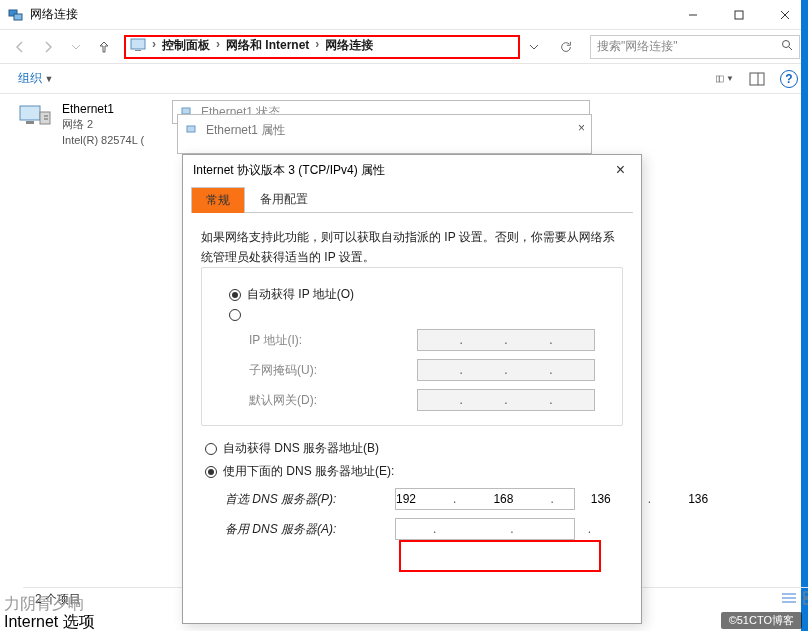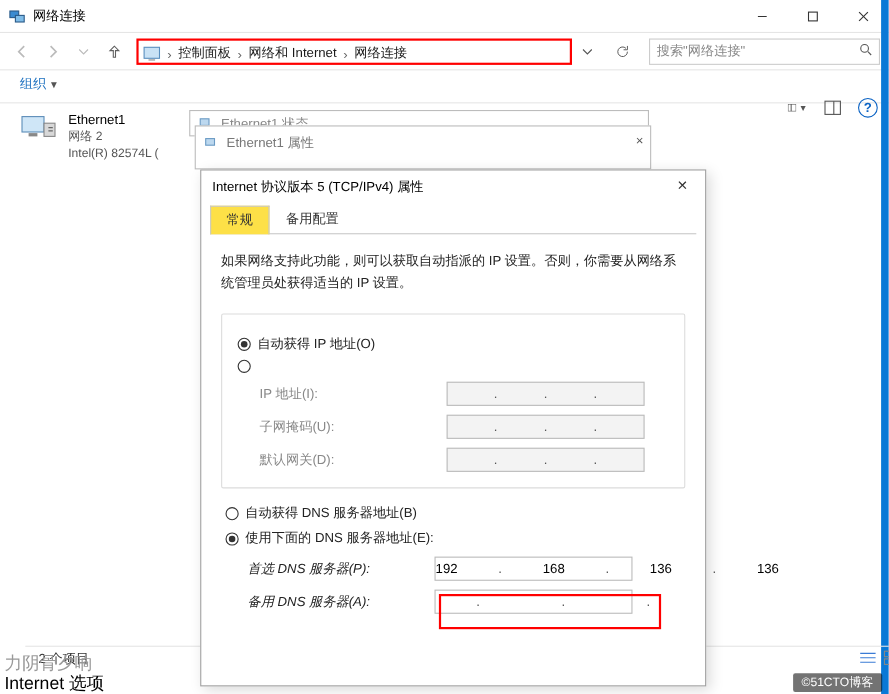--- a/index.html
+++ b/index.html
@@ -8,30 +8,30 @@
   
   .titlebar { height: 30px; display: flex; align-items: center; background: #fff; border-bottom: 1px solid #e5e5e5; }
   .titlebar .icon { width: 16px; height: 16px; margin: 0 6px 0 8px; }
   .titlebar .title { flex: 0 0 auto; font-size: 12px; }
   .titlebar .spacer { flex: 1; }
   .titlebar .winbtn { width: 46px; height: 30px; display: flex; align-items: center; justify-content: center; color: #333; }
 
   .addrbar { height: 34px; display: flex; align-items: center; padding: 0 8px; gap: 4px; border-bottom: 1px solid #e5e5e5; }
   .navbtn { width: 24px; height: 24px; display:flex; align-items:center; justify-content:center; color:#606060; }
   .navbtn.disabled { color: #bbb; }
-  .addrbox { flex: 1; height: 24px; border: 1.5px solid transparent; display:flex; align-items:flex-end; padding: 0 4px; color:#1a1a1a; }
+  .addrbox { flex: 1; height: 24px; border: 1.5px solid transparent; display:flex; align-items:flex-start; padding: 0 4px; color:#1a1a1a;font-weight:bold; }
   .addrbox.hl { border: 2px solid #ff0000; margin-left: 4px; }
   .addrbox .pc-icon { width:16px; height:16px; margin-right:4px; }
   .crumb { padding: 0 4px; }
   .crumb-sep::after { content: "›"; color:#666; padding: 0 2px; }
   .refreshbtn { width:24px; height:24px; display:flex; align-items:center; justify-content:center; color:#555; margin-left:4px;}
   .searchbox { width: 210px; height:24px; border:1px solid #ccc; display:flex; align-items:center; padding:0 6px; color:#888; margin-left:8px; }
   .searchbox .sicon { margin-left:auto; color:#555; }
 
-  .toolbar { height: 30px; display:flex; align-items:flex-start; padding:0 10px; border-bottom:1px solid #e5e5e5; color:#1a6fbf;flex-direction:column; }
+  .toolbar { height: 30px; display:flex; align-items:center; padding:0 10px; border-bottom:1px solid #e5e5e5; color:#1a6fbf; }
   .toolbar .org { padding:4px 8px; }
   .toolbar .dd::after { content:" ▼"; font-size:9px; color:#555;}
   .toolbar .right { margin-left:auto; display:flex; gap:14px; align-items:center; }
   .toolbar .tb-icon { width:18px; height:18px; display:inline-flex; align-items:center; justify-content:center; color:#555;}
   .toolbar .help { color:#0b63c4; border:1.5px solid #0b63c4; border-radius:50%; width:18px; height:18px; font-weight:bold; font-size:12px;}
 
   .content { position:relative; height: calc(631px - 30px - 34px - 30px - 24px - 20px); }
   .adapter { position:absolute; left:18px; top:8px; width:150px; }
   .adapter .row { display:flex; gap:8px; }
   .adapter .nic-icon { width:36px; height:28px; }
@@ -53,24 +53,24 @@
   .dlg-prop .dlg-title { height:30px; display:flex; align-items:center; padding:0 8px; color:#777; font-size:12px;}
   .dlg-prop .dlg-title .dicon{width:14px;height:14px;margin-right:6px;}
   .dlg-prop .dlg-close { position:absolute; right:6px; top:6px; color:#555;}
 
   
   .dlg-ip { position:absolute; left:182px; top:154px; width:460px; height:470px; background:#fff; border:1px solid #a0a0a0; box-shadow: 3px 3px 12px rgba(0,0,0,.15);}
   .dlg-ip .dlg-title { height:30px; display:flex; align-items:center; padding:0 10px; font-size:12px;}
   .dlg-ip .dlg-close { margin-left:auto; font-size:16px; color:#333; padding:0 6px;}
   .dlg-ip .tabbar { height:26px; display:flex; align-items:flex-end; margin: 2px 8px 0; border-bottom:1px solid #c9c9c9;}
   .dlg-ip .tab { padding:4px 14px; font-size:12px; border:1px solid transparent; border-bottom:none; color:#333; }
-  .dlg-ip .tab.active { border-color:#c9c9c9; background:#fde047; position:relative; top:1px;}
+  .dlg-ip .tab.active { border-color:#c9c9c9; background:#f97316; position:relative; top:1px;}
   .dlg-ip .body { padding: 14px 18px; font-size:12px; color:#222;}
-  .dlg-ip .intro { line-height:20px; margin-bottom:18px;}
-  .group { border:1px solid #dcdcdc; border-radius:2px; padding:12px 14px 14px; margin-bottom:14px;}
+  .dlg-ip .intro { line-height:20px; }
+  .group { border:1px solid #dcdcdc; border-radius:2px; padding:12px 27px 14px; margin-bottom:14px;}
   .radio-row { display:flex; align-items:center; gap:6px; margin:6px 0;}
   .radio { width:12px; height:12px; border:1px solid #333; border-radius:50%; display:inline-flex; align-items:center; justify-content:center;}
   .radio.checked::after { content:""; width:6px; height:6px; background:#333; border-radius:50%;}
   .field-row { display:flex; align-items:center; margin:8px 0 0 20px;}
   .field-row .lbl { width:170px; color:#888;}
   .ipbox { width:180px; height:22px; border:1px solid #bbb; background:#f3f3f3; display:flex; align-items:center; justify-content:space-evenly; color:#888;}
   .ipbox.active { background:#fff; color:#000;gap:37px;}
   .ipbox .dot { color:#555;}
   .dns-hl { position:absolute; border:2px solid #ff0000; }
   .red-note { position:absolute; color:#ff0000; font-size:14px;}
@@ -233,21 +233,21 @@
     <svg class="dicon" viewBox="0 0 14 14">
         <rect x="1" y="3" width="8" height="6" fill="#bcd8ef" stroke="#6a9ac4"></rect>
       </svg>
     <span>Ethernet1 属性</span>
   </div>
   <span class="dlg-close">×</span>
 </div>
 
 <div class="dlg-ip">
   <div class="dlg-title">
-    <span>Internet 协议版本 5 (TCP/IPv4) 属性</span>
+    <span>Internet 协议版本 3 (TCP/IPv4) 属性</span>
     <span class="dlg-close">×</span>
   </div>
   <div class="tabbar">
     <div class="tab active">常规</div>
     <div class="tab">备用配置</div>
   </div>
   <div class="body">
     <div class="intro">如果网络支持此功能，则可以获取自动指派的 IP 设置。否则，你需要从网络系统管理员处获得适当的 IP 设置。</div>
 
     <div class="group">

